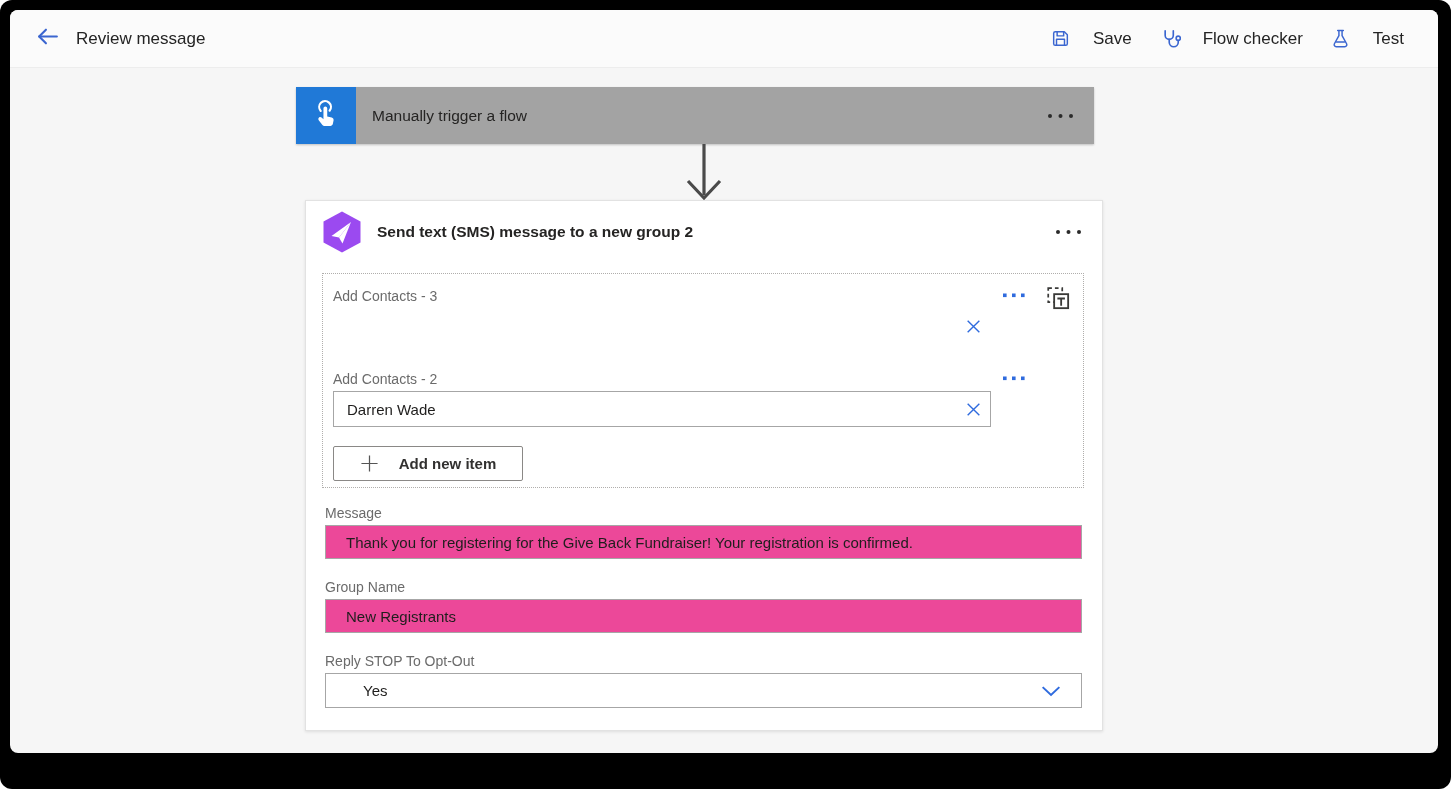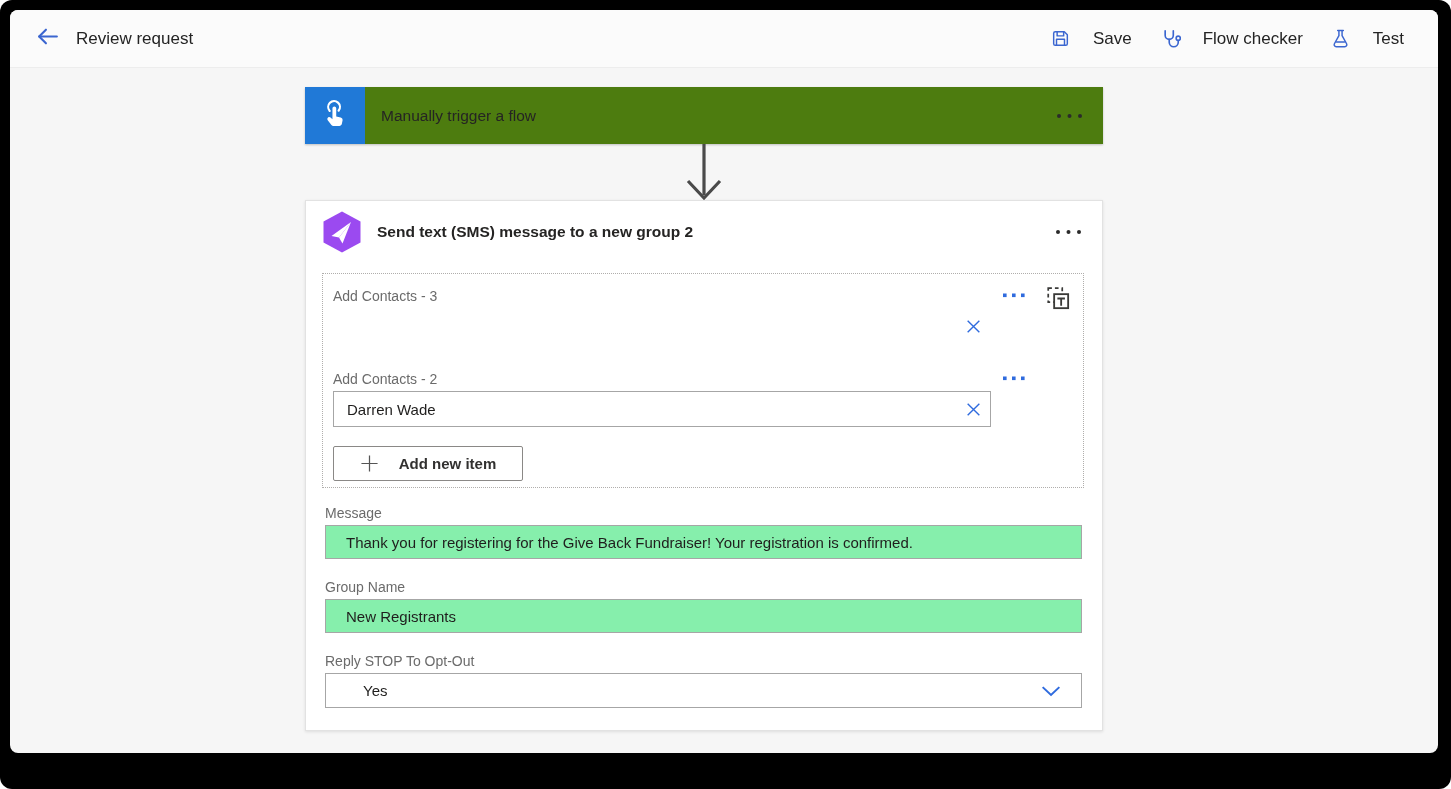--- a/index.html
+++ b/index.html
@@ -14,21 +14,21 @@
           border-bottom:1px solid #ededed;display:flex;align-items:center;box-sizing:border-box;}
   .back-btn{margin-left:22px;width:30px;height:30px;display:flex;align-items:center;justify-content:center;cursor:pointer;}
   .topbar-title{margin-left:14px;font-size:17px;color:#242424;}
   .topbar-actions{margin-left:auto;display:flex;align-items:center;gap:27px;padding-right:34px;}
   .topbar-action{display:flex;align-items:center;gap:22px;cursor:pointer;}
   .topbar-action span{font-size:17px;color:#242424;}
 
   
   .canvas{position:absolute;left:0;top:58px;width:100%;height:685px;}
 
-  .trigger-card{position:absolute;left:295px;top:19px;width:798px;height:57px;background:#4d7c0f;
+  .trigger-card{position:absolute;left:286px;top:19px;width:798px;height:57px;background:#a3a3a3;
                 display:flex;align-items:center;box-shadow:0 1px 2px rgba(0,0,0,.22);cursor:pointer;}
   .trigger-icon-box{width:60px;height:57px;background:#2079d7;display:flex;align-items:center;justify-content:center;flex:none;}
   .card-title{margin-left:16px;font-size:15.5px;color:#252423;}
   .card-menu{margin-left:auto;margin-right:18px;padding:4px 2px;cursor:pointer;display:flex;align-items:center;}
 
   .connector-arrow{position:absolute;left:674px;top:76px;}
 
   .action-card{position:absolute;left:295px;top:132px;width:798px;height:531px;background:#fff;
                border:1px solid #e2e2e2;box-sizing:border-box;box-shadow:0 1px 3px rgba(0,0,0,.1);}
   .action-header{position:absolute;left:0;top:0;width:100%;height:62px;display:flex;align-items:center;cursor:pointer;font-weight:bold;}
@@ -50,21 +50,21 @@
   .row-menu-1{position:absolute;left:680px;top:19px;cursor:pointer;}
   .row-menu-2{position:absolute;left:680px;top:102px;cursor:pointer;}
   .array-toggle{position:absolute;left:722px;top:11px;width:28px;height:28px;cursor:pointer;}
   .add-item-btn{position:absolute;left:10px;top:172px;width:188px;height:33px;border:1px solid #8a8886;
                 border-radius:2px;background:#fff;display:flex;align-items:center;justify-content:center;gap:20px;
                 cursor:pointer;}
   .add-item-btn span{font-size:15px;font-weight:bold;color:#323130;}
 
   .msg-label{position:absolute;left:19px;top:304px;}
   .wide-input{position:absolute;left:19px;width:757px;height:34px;box-sizing:border-box;border:1px solid #a6a6a6;
-              background:#86efac;font-size:15px;color:#1f1e1d;padding:0 14px 0 20px;
+              background:#ec4899;font-size:15px;color:#1f1e1d;padding:0 14px 0 20px;
               font-family:"Liberation Sans",sans-serif;outline:none;}
   .msg-input{top:324px;}
   .grp-label{position:absolute;left:19px;top:378px;}
   .grp-input{top:398px;}
   .reply-label{position:absolute;left:19px;top:452px;}
   .dropdown{position:absolute;left:19px;top:472px;width:757px;height:35px;box-sizing:border-box;
             border:1px solid #a6a6a6;background:#fff;display:flex;align-items:center;
             padding:0 20px 0 21px;cursor:pointer;}
   .dropdown-value{font-size:15px;color:#1f1e1d;flex:1;margin-left:16px;}
 </style>
@@ -76,21 +76,21 @@
 
   <div class="topbar">
     <div class="back-btn">
       <span>
         <svg width="25" height="25" viewBox="0 0 24 24" fill="none" stroke="#3b66d0" stroke-width="2" stroke-linecap="round" stroke-linejoin="round">
               <path d="M21 12H4"></path>
               <path d="M10.5 5.5 4 12l6.5 6.5"></path>
             </svg>
       </span>
     </div>
-    <div class="topbar-title">Review request</div>
+    <div class="topbar-title">Review message</div>
 
     <div class="topbar-actions">
       <div class="topbar-action">
         <span style="display:flex">
           <svg width="21" height="21" viewBox="0 0 20 20" fill="none" stroke="#3b66d0" stroke-width="1.4" stroke-linejoin="round">
             <path d="M3.5 5A1.5 1.5 0 0 1 5 3.5h8.6l2.9 2.9V15a1.5 1.5 0 0 1-1.5 1.5H5A1.5 1.5 0 0 1 3.5 15V5z"></path>
             <path d="M6.8 3.7v3.8h6.2V3.7"></path>
             <path d="M6.2 16.2v-5.4h7.6v5.4"></path>
           </svg>
         </span>

